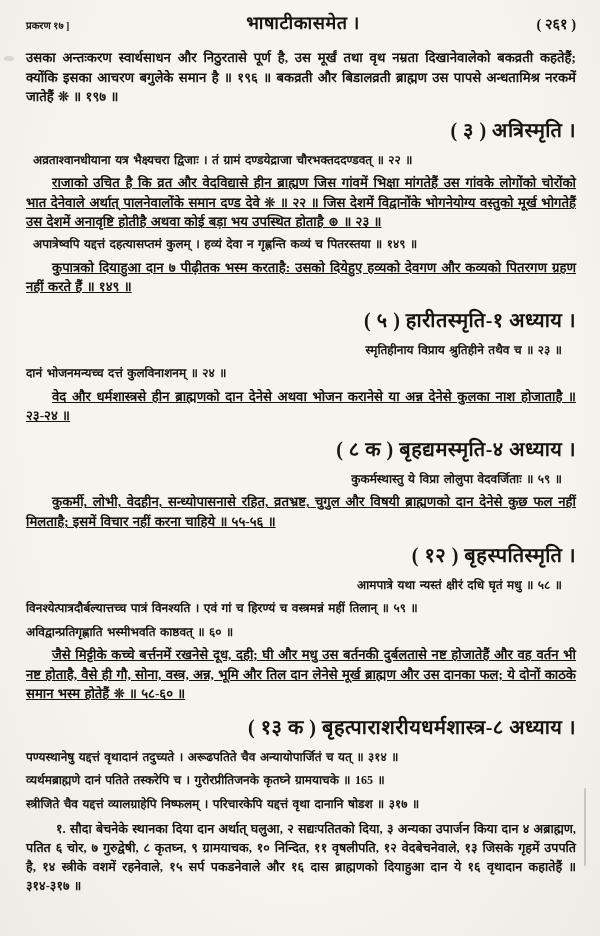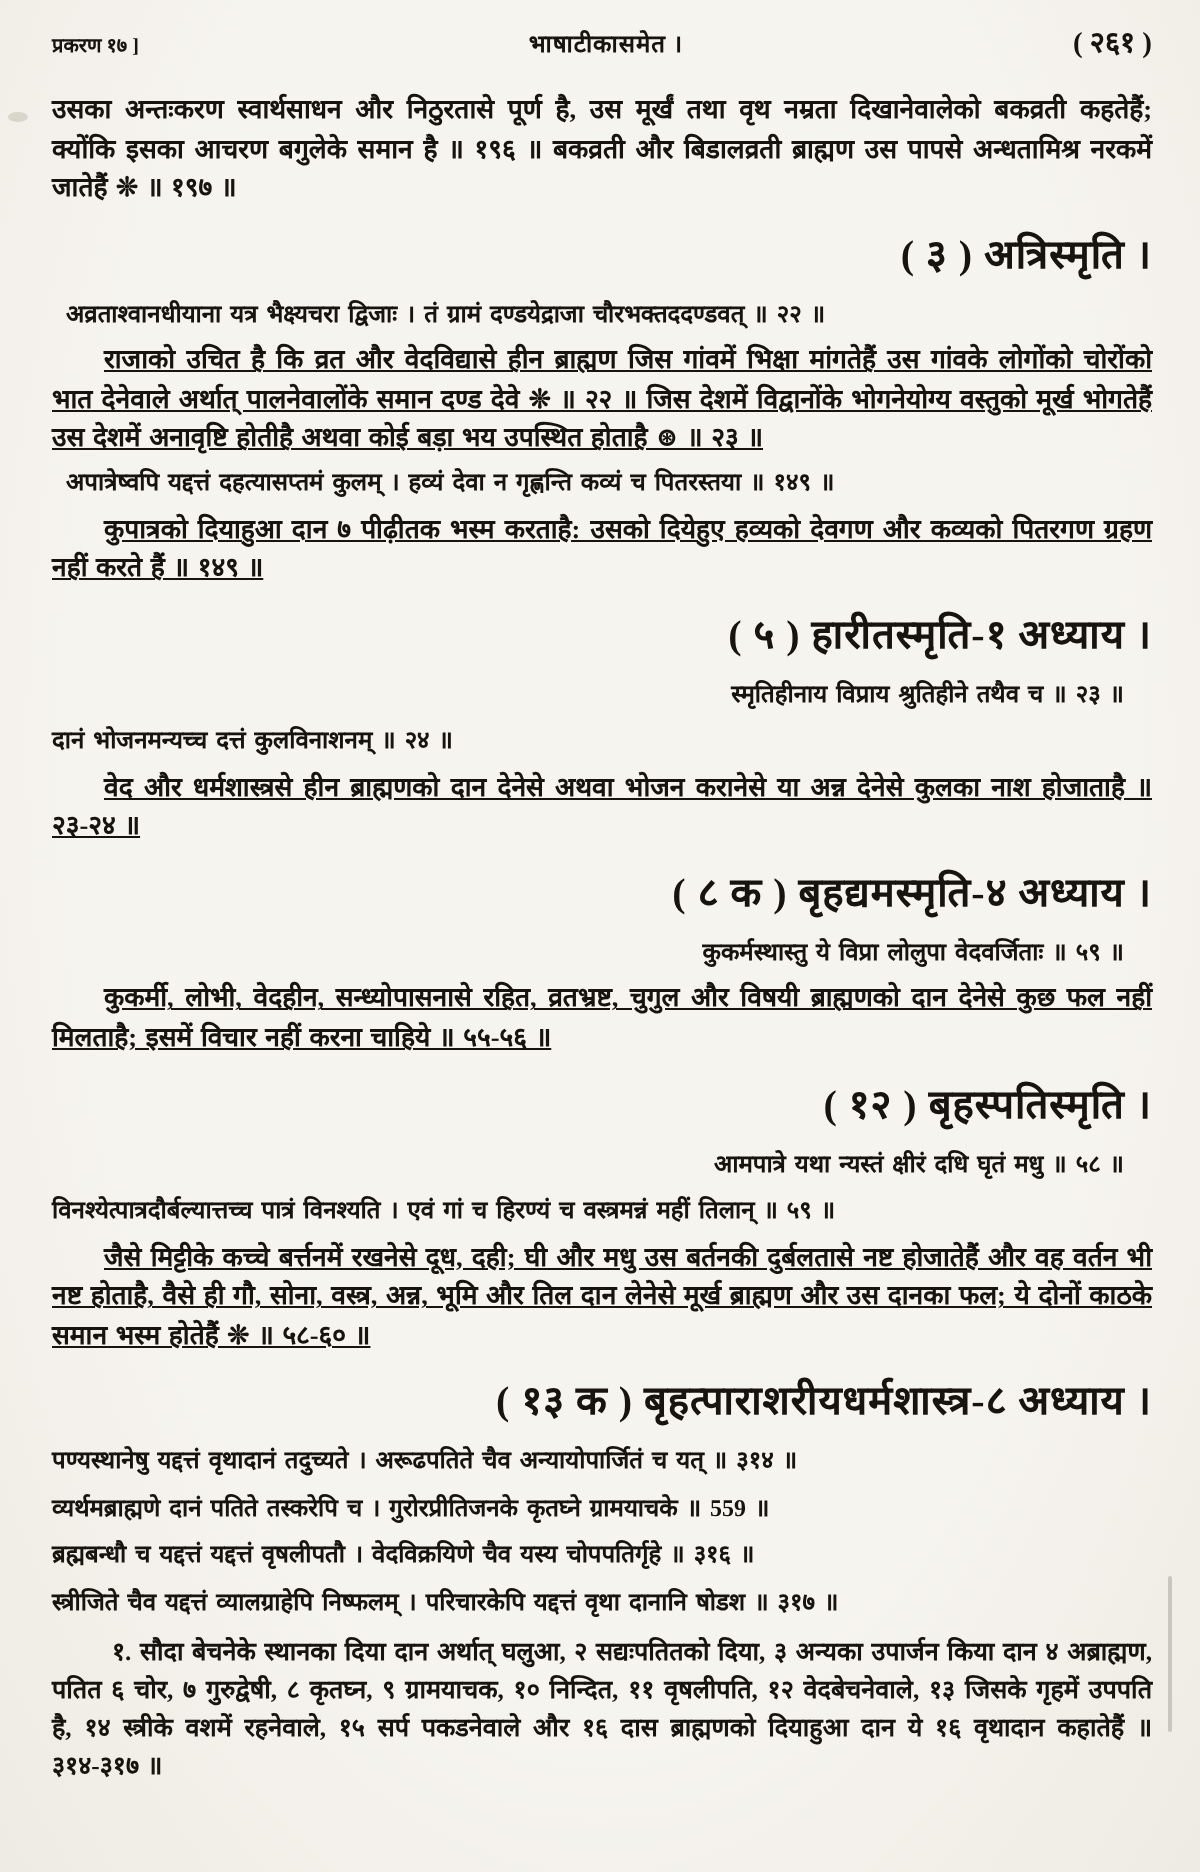--- a/index.html
+++ b/index.html
@@ -18,21 +18,21 @@
     background: radial-gradient(ellipse at 50% 40%, #f6f4ef 60%, #eeebe4 100%);
   }
   .running-header {
     display: flex;
     justify-content: space-between;
     align-items: baseline;
     font-weight: bold;
     margin-bottom: 14px;
   }
   .running-header .left  { font-size: 10px; }
-  .running-header .center{ font-size: 12px; letter-spacing: .5px; }
+  .running-header .center{ font-size: 18px; letter-spacing: .5px; }
   .running-header .right { font-size: 14.5px; }
   .p {
     font-size: 13.2px;
     line-height: 19.6px;
     font-weight: 600;
     text-align: justify;
     word-spacing: 1px;
     margin-bottom: 2px;
   }
   .p.indent { text-indent: 26px; text-decoration: underline; }
@@ -103,24 +103,24 @@
   <div class="v">दानं भोजनमन्यच्च दत्तं कुलविनाशनम् ॥ २४ ॥</div>
   <div class="p indent">वेद और धर्मशास्त्रसे हीन ब्राह्मणको दान देनेसे अथवा भोजन करानेसे या अन्न देनेसे कुलका नाश होजाताहै ॥ २३-२४ ॥</div>
 
   <div class="h">( ८ क ) बृहद्यमस्मृति-४ अध्याय ।</div>
   <div class="v right">कुकर्मस्थास्तु ये विप्रा लोलुपा वेदवर्जिताः ॥ ५९ ॥</div>
   <div class="p indent">कुकर्मी, लोभी, वेदहीन, सन्ध्योपासनासे रहित, व्रतभ्रष्ट, चुगुल और विषयी ब्राह्मणको दान देनेसे कुछ फल नहीं मिलताहै; इसमें विचार नहीं करना चाहिये ॥ ५५-५६ ॥</div>
 
   <div class="h">( १२ ) बृहस्पतिस्मृति ।</div>
   <div class="v right">आमपात्रे यथा न्यस्तं क्षीरं दधि घृतं मधु ॥ ५८ ॥</div>
   <div class="v">विनश्येत्पात्रदौर्बल्यात्तच्च पात्रं विनश्यति । एवं गां च हिरण्यं च वस्त्रमन्नं महीं तिलान् ॥ ५९ ॥</div>
+  <div class="v">अविद्वान्प्रतिगृह्णाति भस्मीभवति काष्ठवत् ॥ ६० ॥</div>
   <div class="p indent">जैसे मिट्टीके कच्चे बर्त्तनमें रखनेसे दूध, दही; घी और मधु उस बर्तनकी दुर्बलतासे नष्ट होजातेहैं और वह वर्तन भी नष्ट होताहै, वैसे ही गौ, सोना, वस्त्र, अन्न, भूमि और तिल दान लेनेसे मूर्ख ब्राह्मण और उस दानका फल; ये दोनों काठके समान भस्म होतेहैं ❊ ॥ ५८-६० ॥</div>
 
   <div class="h">( १३ क ) बृहत्पाराशरीयधर्मशास्त्र-८ अध्याय ।</div>
   <div class="v">पण्यस्थानेषु यद्दत्तं वृथादानं तदुच्यते । अरूढपतिते चैव अन्यायोपार्जितं च यत् ॥ ३१४ ॥</div>
-  <div class="v">व्यर्थमब्राह्मणे दानं पतिते तस्करेपि च । गुरोरप्रीतिजनके कृतघ्ने ग्रामयाचके ॥ 559 ॥</div>
-  <div class="v">ब्रह्मबन्धौ च यद्दत्तं यद्दत्तं वृषलीपतौ । वेदविक्रयिणे चैव यस्य चोपपतिर्गृहे ॥ ३१६ ॥</div>
+  <div class="v">व्यर्थमब्राह्मणे दानं पतिते तस्करेपि च । गुरोरप्रीतिजनके कृतघ्ने ग्रामयाचके ॥ 165 ॥</div>
   <div class="v">स्त्रीजिते चैव यद्दत्तं व्यालग्राहेपि निष्फलम् । परिचारकेपि यद्दत्तं वृथा दानानि षोडश ॥ ३१७ ॥</div>
 
   <div class="fn">१. सौदा बेचनेके स्थानका दिया दान अर्थात् घलुआ, २ सद्यःपतितको दिया, ३ अन्यका उपार्जन किया दान ४ अब्राह्मण, पतित ६ चोर, ७ गुरुद्वेषी, ८ कृतघ्न, ९ ग्रामयाचक, १० निन्दित, ११ वृषलीपति, १२ वेदबेचनेवाले, १३ जिसके गृहमें उपपति है, १४ स्त्रीके वशमें रहनेवाले, १५ सर्प पकडनेवाले और १६ दास ब्राह्मणको दियाहुआ दान ये १६ वृथादान कहातेहैं ॥ ३१४-३१७ ॥</div>
 
   <div class="artifact-line"></div>
 </div>
 
 </body></html>

